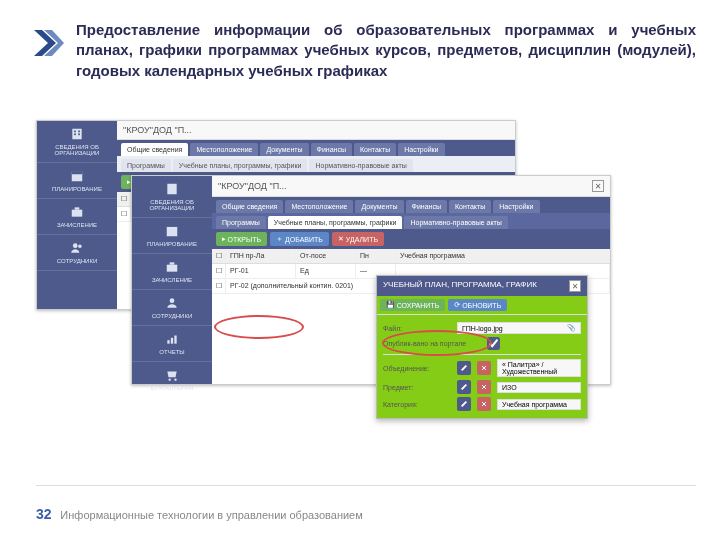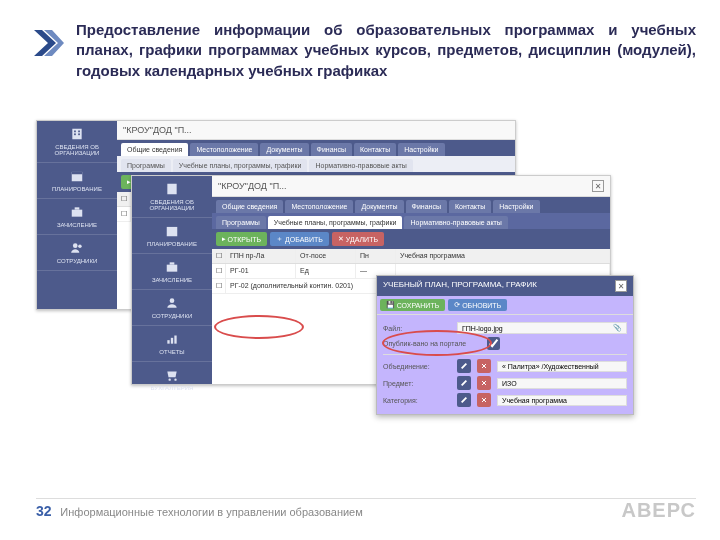--- a/index.html
+++ b/index.html
@@ -19,31 +19,31 @@
   .tab.active { background: #fff; color: #333; }
   .toolbar { background: #4d5a8b; padding: 3px 4px; display: flex; gap: 3px; }
   .tbtn { background: #6cb35c; color: #fff; padding: 2px 6px; font-size: 7px; border-radius: 2px; display:flex; align-items:center; gap:2px; cursor:pointer;}
   .tbtn.blue { background: #5b87c7; }
   .tbtn.red { background: #c76363; }
   .content { flex:1; background:#fff; overflow:hidden; }
   .th-row { background:#f0f0f0; border-bottom:1px solid #ddd; display:flex; }
   .th-row .cell, .td-row .cell { padding:3px 4px; font-size:7px; border-right:1px solid #eee; }
   .td-row { display:flex; border-bottom:1px solid #eee; }
   .chk { width:14px; text-align:center; }
-  .panel { position:absolute; background:#c4b5fd; border:1px solid #bbb; box-shadow:0 2px 6px rgba(0,0,0,.3); width:258px; }
+  .panel { position:absolute; background:#84cc16; border:1px solid #bbb; box-shadow:0 2px 6px rgba(0,0,0,.3); width:212px; }
   .panel-h { background:#4d5a8b; color:#fff; font-size:8px; padding:4px 6px; display:flex; justify-content:space-between; }
   .panel-tb { display:flex; padding:3px; gap:3px; border-bottom:1px solid #ddd;}
   .panel-body { padding:4px 6px; font-size:8px; }
   .frow { display:flex; align-items:center; margin:3px 0; gap:4px; }
   .frow .lbl { width:70px; font-size:7px; color:#555;}
   .frow .val { flex:1; background:#f7f7f7; border:1px solid #ddd; padding:1px 4px; font-size:7px; display:flex; align-items:center; justify-content:space-between;}
   .editic { width:14px; height:14px; background:#4d5a8b; border-radius:2px; display:flex; align-items:center; justify-content:center; margin-right:2px;}
   .editic svg { width:8px; height:8px; fill:#fff;}
   .circ { position:absolute; border:2px solid #d94c4c; border-radius:50%; }
-  .footer { position:absolute; left:36px; right:24px; bottom:18px; display:flex; justify-content:space-between; align-items:center; border-top:1px solid #ddd; padding-top:0;}
+  .footer { position:absolute; left:36px; right:24px; bottom:18px; display:flex; justify-content:space-between; align-items:center; border-top:1px solid #ddd; padding-top:20px;}
   .footer .pn { font-size:14px; font-weight:700; color:#3a5fa8; margin-right:6px;}
   .footer .ft { font-size:11px; color:#888;}
   .footer .logo { font-size:20px; font-weight:700; color:#c8c8c8; letter-spacing:1px;}
   .close-x { width:12px; height:12px; border:1px solid #999; display:flex; align-items:center; justify-content:center; color:#666; font-size:8px;}
 </style>
 </head>
 <body>
 
 <div class="chevron">
   <svg width="34" height="34" viewBox="0 0 34 34">
@@ -311,14 +311,13 @@
   <div class="circ" style="left:178px; top:195px; width:90px; height:24px;"></div>
   <div class="circ" style="left:346px; top:210px; width:110px; height:26px;"></div>
 
 </div>
 
 <div class="footer">
   <div>
     <span class="pn">32</span>
     <span class="ft">Информационные технологии в управлении образованием</span>
   </div>
-  <div class="logo">АВЕРС</div>
 </div>
 
 </body></html>

